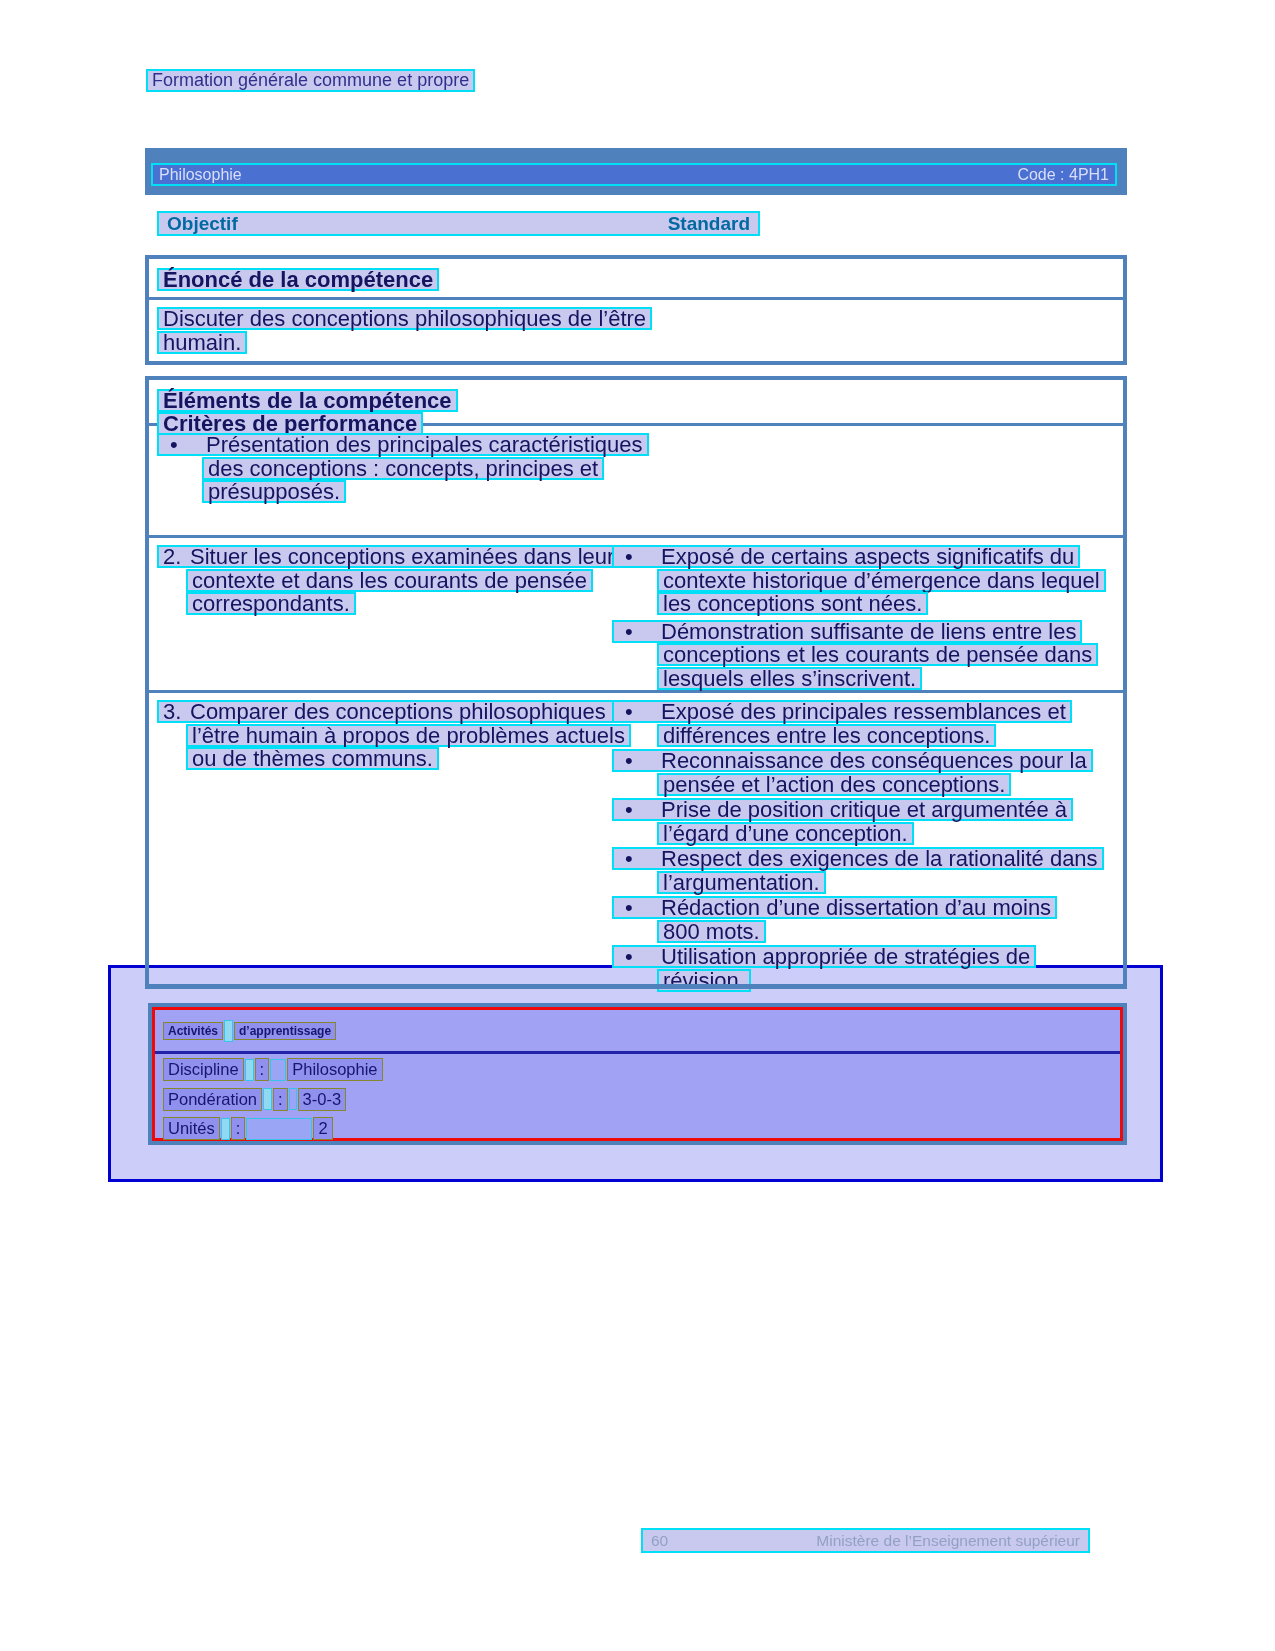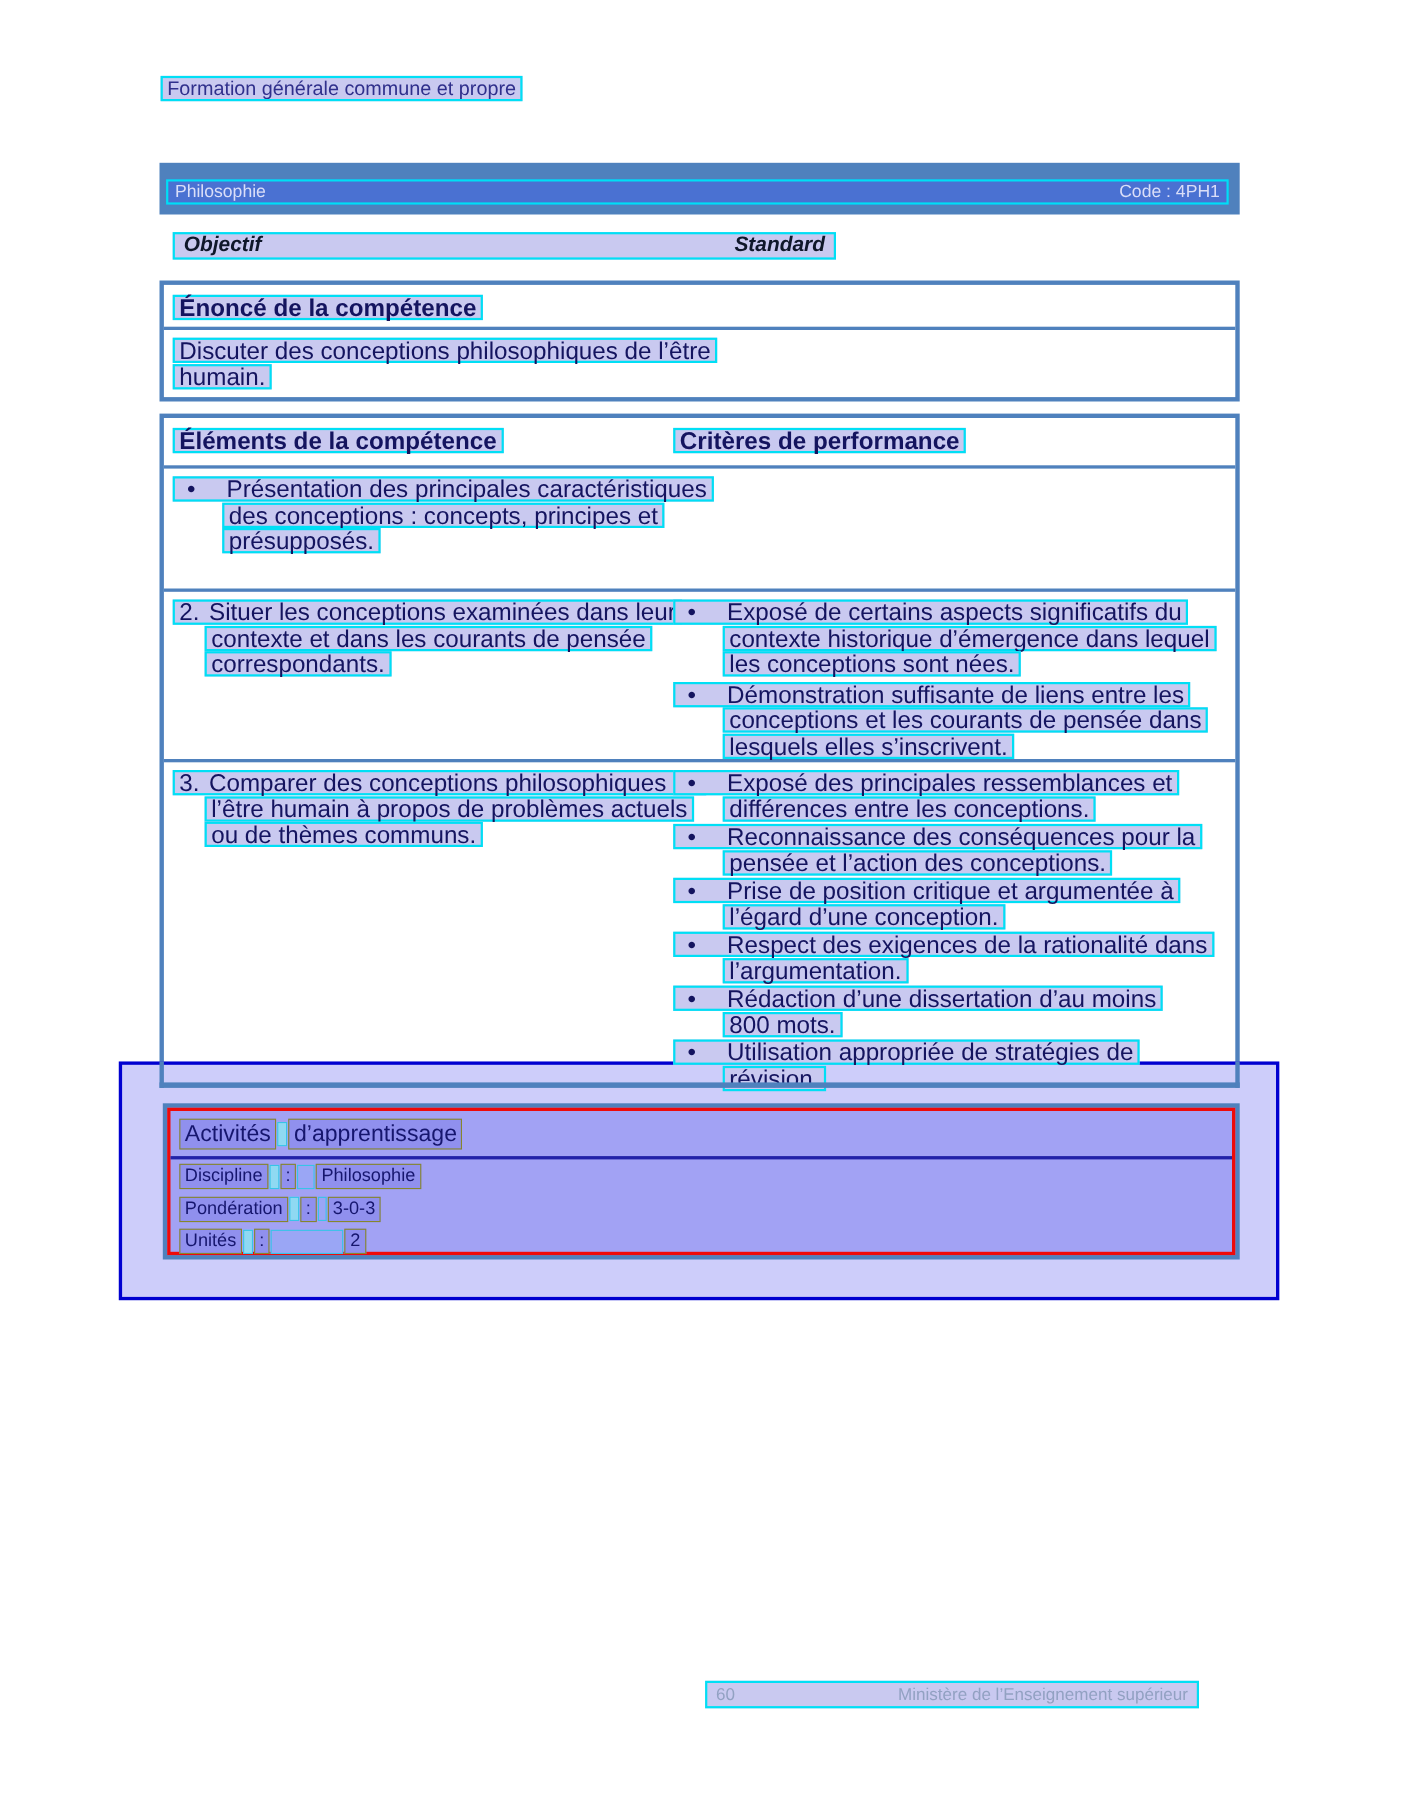--- a/index.html
+++ b/index.html
@@ -16,34 +16,34 @@
   .note{position:absolute;left:146px;top:69px;font-size:18px;color:#30308c;}
 
   
   .banner{position:absolute;left:145px;top:148px;width:982px;height:47px;background:#4f81bd;}
   .banner-inner{position:absolute;left:6px;right:10px;top:15px;height:19px;background:#4a71d2;
       border:2px solid #00dff5;display:flex;justify-content:space-between;align-items:center;
       padding:0 6px;color:#dadef8;font-size:16px;}
 
   
   .objbar{position:absolute;left:157px;top:211px;width:583px;height:21px;background:#c9c9f0;
-      border:2px solid #00dff5;display:flex;justify-content:space-between;align-items:flex-end;
-      padding:0 8px;font-size:19px;font-weight:bold;font-style:italic;color:#0f172a;}
+      border:2px solid #00dff5;display:flex;justify-content:space-between;align-items:flex-start;
+      padding:0 8px;font-size:19px;font-weight:bold;color:#0369a1;}
 
   
   .enonce{position:absolute;left:145px;top:255px;width:982px;height:110px;
       border:4px solid #4f81bd;box-sizing:border-box;background:#fff;}
   .enonce-head{height:41px;border-bottom:3px solid #4f81bd;padding:9px 0 0 8px;box-sizing:border-box;}
   .enonce-body{padding:7px 0 0 8px;}
 
   
   .ctable{position:absolute;left:145px;top:376px;width:982px;height:612px;
       border:4px solid #4f81bd;box-sizing:border-box;background:#fff;}
   .thead{height:46px;border-bottom:3.5px solid #4f81bd;display:flex;
-      padding:9px 0 12px 8px;box-sizing:border-box;}
+      padding:9px 0 12px 8px;box-sizing:border-box;flex-direction:column;}
   .cl{width:455px;}
   .cr{flex:1;}
   .trow{display:flex;padding:7px 0 0 8px;box-sizing:border-box;border-bottom:3.5px solid #4f81bd;}
   .trow.r1{height:112px;}
   .trow.r2{height:155px;}
   .trow.r3{border-bottom:none;}
   .num{display:inline-block;width:27px;}
   .ind{margin-left:29px;}
   .bu{display:inline-block;width:36px;padding-left:7px;}
   .ind2{margin-left:45px;}
@@ -58,21 +58,21 @@
   .stub.l{left:145px;} .stub.r{left:1123px;}
 
   
   .acttable{position:absolute;left:148px;top:1003px;width:979px;height:142px;
       background:#4f81bd;z-index:6;padding:4px;box-sizing:border-box;}
   .act-red{width:100%;height:100%;border:3.5px solid #ee0a0a;background:#a2a2f4;box-sizing:border-box;}
   .act-head{height:44px;border-bottom:3px solid #2222a8;display:flex;align-items:center;
       padding-left:8px;box-sizing:border-box;}
   .tok{background:#9090ee;border:1.5px solid #86862c;padding:1px 4px;color:#16166e;
       font-size:16.5px;white-space:nowrap;}
-  .act-head .tok{font-weight:normal;font-size:21px;}
+  .act-head .tok{font-weight:bold;font-size:12px;}
   .sep{width:7px;height:20px;background:#8fd9f2;border:1px solid #37c4e8;margin:0 1px;}
   .act-row{height:27.5px;display:flex;align-items:center;padding-left:8px;margin-top:2px;}
   .tabgap{height:20px;background:#9aa6f5;border:1px solid #37c4e8;margin:0 1px;}
   .tab0{width:14px;} .tab1{width:6px;} .tab2{width:64px;}
 
   
   .footer{position:absolute;left:641px;top:1528px;width:429px;height:21px;background:#c9c9f0;
       border:2px solid #00dff5;display:flex;justify-content:space-between;align-items:center;
       padding:0 8px;font-size:15.5px;color:#92a1c2;}
 </style>

